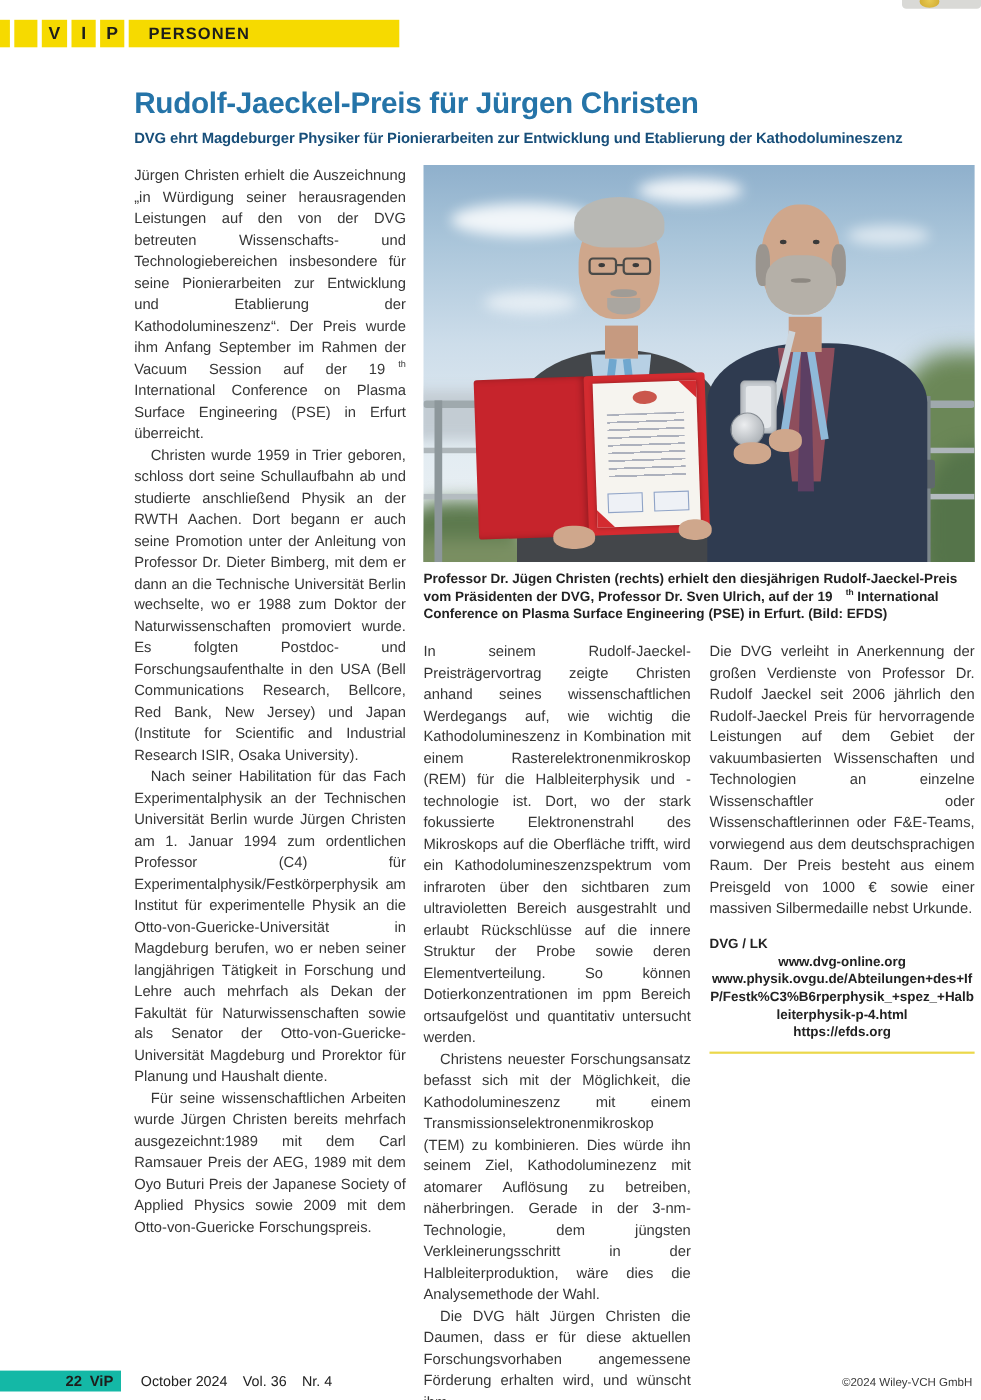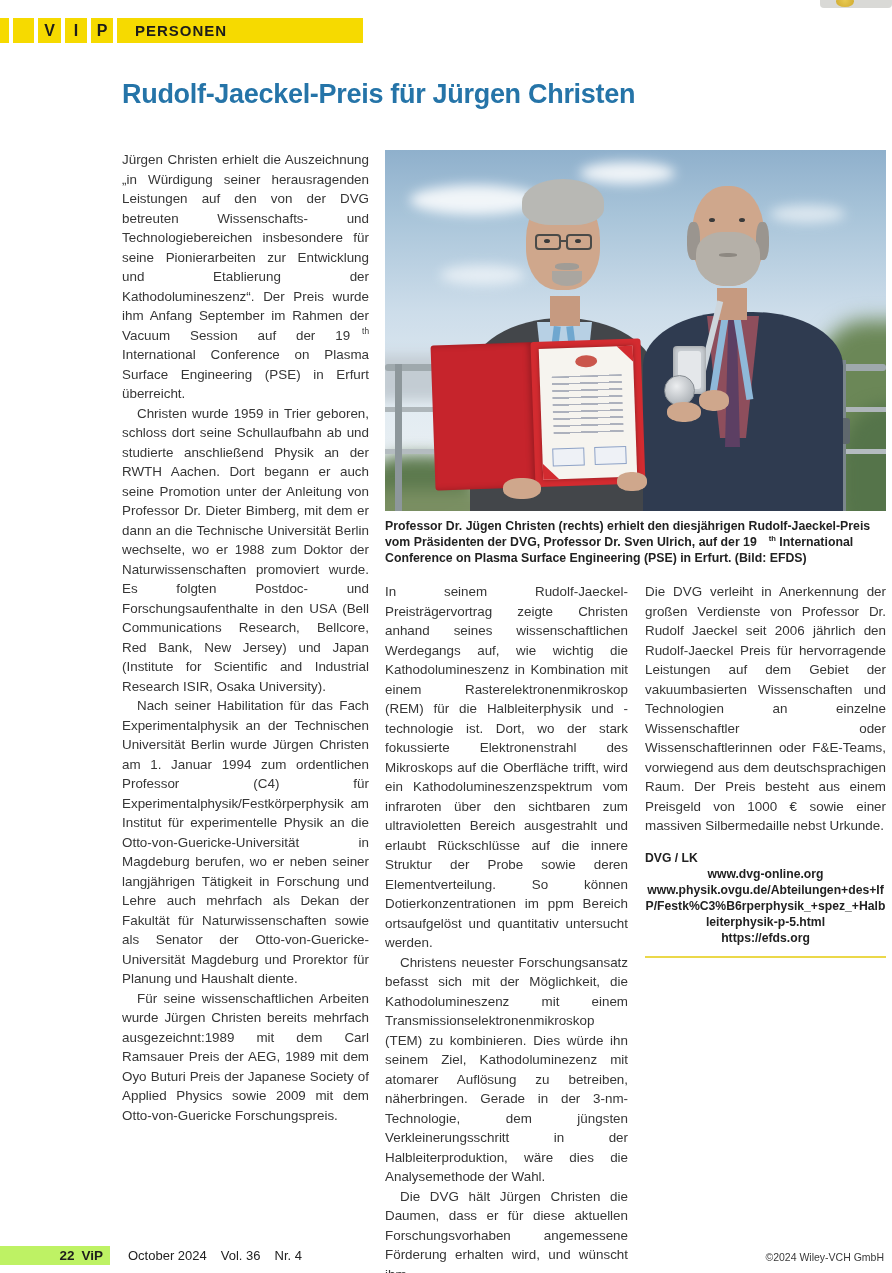--- a/index.html
+++ b/index.html
@@ -133,21 +133,21 @@
     line-height: 15.8px; color: #222222; }
 
   
   .byline { margin-top: 14px; font-weight: 700; font-size: 12.2px; color: #222; line-height: 16px; }
   .links { font-weight: 700; font-size: 12.2px; color: #222; line-height: 16px; }
   .links div { word-break: break-all; text-align: center; }
   .divider { margin-top: 10px; width: 100%; border-top: 2px solid #EBD84A; }
 
   
   .footer-bar { position: absolute; left: 0; top: 1246px; width: 110px; height: 19px;
-    background: #bef264; display: flex; align-items: center; justify-content: flex-end;
+    background: #14b8a6; display: flex; align-items: center; justify-content: flex-end;
     padding-right: 7px; gap: 7px; font-size: 13.5px; font-weight: 700; color: #1d1d1b; }
   .footer-issue { position: absolute; left: 128px; top: 1248px; display: flex; gap: 14px;
     font-size: 13px; color: #222222; }
   .footer-copy { position: absolute; right: 8px; top: 1251px; font-size: 10.5px; color: #3a3a3a; }
 </style>
 </head>
 <body>
 
 <div id="page">
 
@@ -163,20 +163,21 @@
       <span>I</span>
     </div>
   <div class="kicker-box kb-p">
       <span>P</span>
     </div>
   <div class="kicker-box kb-bar">
       <span>PERSONEN</span>
     </div>
 
   <h1 class="title" style="margin:0">Rudolf-Jaeckel-Preis für Jürgen Christen</h1>
+  <h2 class="subtitle" style="margin:0">DVG ehrt Magdeburger Physiker für Pionierarbeiten zur Entwicklung und Etablierung der Kathodolumineszenz</h2>
 
   <div class="col1 colblock">
       <p>Jürgen Christen erhielt die Auszeichnung „in Würdigung seiner herausragenden Leistungen auf den von der DVG betreuten Wissenschafts- und Technologiebereichen insbesondere für seine Pionierarbeiten zur Entwicklung und Etablierung der Kathodolumineszenz“. Der Preis wurde ihm Anfang September im Rahmen der Vacuum Session auf der 19<sup>th</sup> International Conference on Plasma Surface Engineering (PSE) in Erfurt überreicht.</p>
       <p>Christen wurde 1959 in Trier geboren, schloss dort seine Schullaufbahn ab und studierte anschließend Physik an der RWTH Aachen. Dort begann er auch seine Promotion unter der Anleitung von Professor Dr. Dieter Bimberg, mit dem er dann an die Technische Universität Berlin wechselte, wo er 1988 zum Doktor der Naturwissenschaften promoviert wurde. Es folgten Postdoc- und Forschungsaufenthalte in den USA (Bell Communications Research, Bellcore, Red Bank, New Jersey) und Japan (Institute for Scientific and Industrial Research ISIR, Osaka University).</p>
       <p>Nach seiner Habilitation für das Fach Experimentalphysik an der Technischen Universität Berlin wurde Jürgen Christen am 1. Januar 1994 zum ordentlichen Professor (C4) für Experimentalphysik/Festkörperphysik am Institut für experimentelle Physik an die Otto-von-Guericke-Universität in Magdeburg berufen, wo er neben seiner langjährigen Tätigkeit in Forschung und Lehre auch mehrfach als Dekan der Fakultät für Naturwissenschaften sowie als Senator der Otto-von-Guericke-Universität Magdeburg und Prorektor für Planung und Haushalt diente.</p>
       <p>Für seine wissenschaftlichen Arbeiten wurde Jürgen Christen bereits mehrfach ausgezeichnt:1989 mit dem Carl Ramsauer Preis der AEG, 1989 mit dem Oyo Buturi Preis der Japanese Society of Applied Physics sowie 2009 mit dem Otto-von-Guericke Forschungspreis.</p>
     </div>
 
   <div class="rightregion">
 
@@ -258,21 +259,21 @@
           <p>Christens neuester Forschungsansatz befasst sich mit der Möglichkeit, die Kathodolumineszenz mit einem Transmissionselektronenmikroskop (TEM) zu kombinieren. Dies würde ihn seinem Ziel, Kathodoluminezenz mit atomarer Auflösung zu betreiben, näherbringen. Gerade in der 3-nm-Technologie, dem jüngsten Verkleinerungsschritt in der Halbleiterproduktion, wäre dies die Analysemethode der Wahl.</p>
           <p>Die DVG hält Jürgen Christen die Daumen, dass er für diese aktuellen Forschungsvorhaben angemessene Förderung erhalten wird, und wünscht ihm</p>
         </div>
       <div class="col3">
         <div class="colblock">
             <p>Die DVG verleiht in Anerkennung der großen Verdienste von Professor Dr. Rudolf Jaeckel seit 2006 jährlich den Rudolf-Jaeckel Preis für hervorragende Leistungen auf dem Gebiet der vakuumbasierten Wissenschaften und Technologien an einzelne Wissenschaftler oder Wissenschaftlerinnen oder F&amp;E-Teams, vorwiegend aus dem deutschsprachigen Raum. Der Preis besteht aus einem Preisgeld von 1000 € sowie einer massiven Silbermedaille nebst Urkunde.</p>
           </div>
         <div class="byline">DVG / LK</div>
         <div class="links">
             <div>www.dvg-online.org</div>
-            <div>www.physik.ovgu.de/Abteilungen+des+IfP/Festk%C3%B6rperphysik_+spez_+Halbleiterphysik-p-5.html</div>
+            <div>www.physik.ovgu.de/Abteilungen+des+IfP/Festk%C3%B6rperphysik_+spez_+Halbleiterphysik-p-4.html</div>
             <div>https://efds.org</div>
           </div>
         <div class="divider"></div>
       </div>
     </div>
   </div>
 
   <div class="footer-bar">
     <span>22</span>
     <span>ViP</span>

